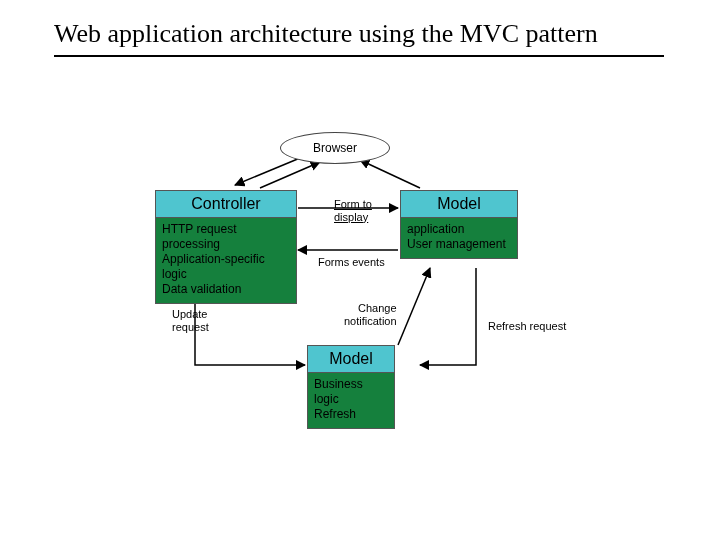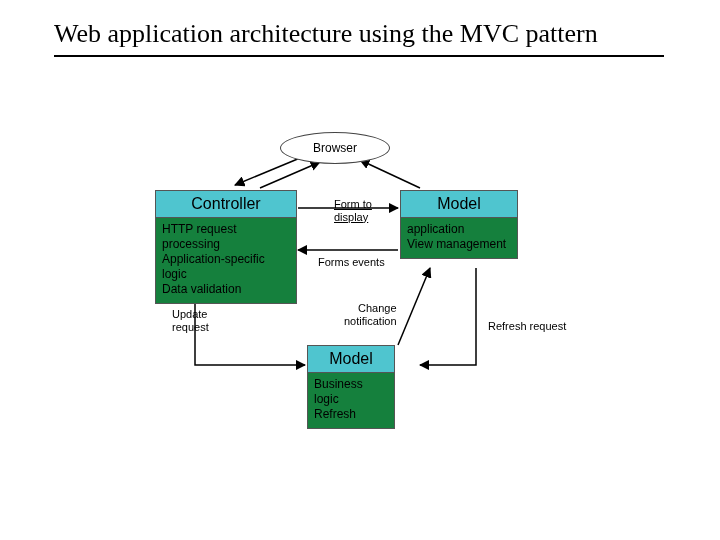--- a/index.html
+++ b/index.html
@@ -114,21 +114,21 @@
       <div>HTTP request processing</div>
       <div>Application-specific logic</div>
       <div>Data validation</div>
     </div>
   </div>
 
   <div class="box" style="left:400px; top:190px; width:118px;">
     <div class="hdr">Model</div>
     <div class="body">
       <div>application</div>
-      <div>View management</div>
+      <div>User management</div>
     </div>
   </div>
 
   <div class="box" style="left:307px; top:345px; width:88px;">
     <div class="hdr">Model</div>
     <div class="body">
       <div>Business logic</div>
       <div>Refresh</div>
     </div>
   </div>

